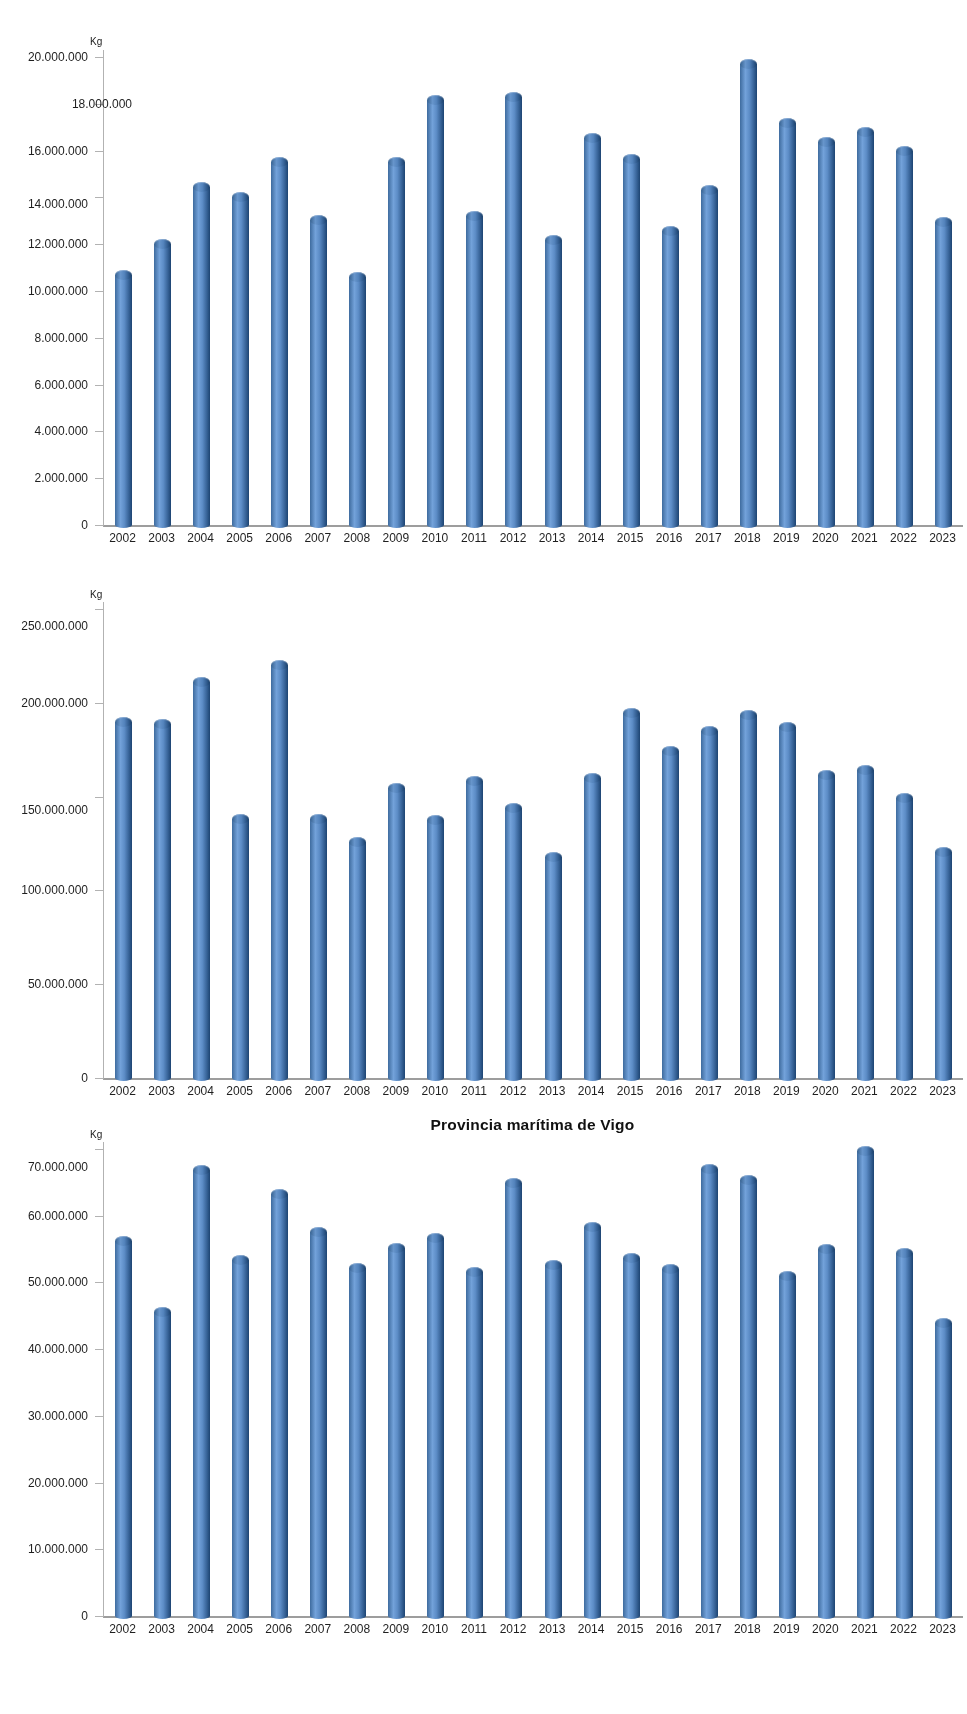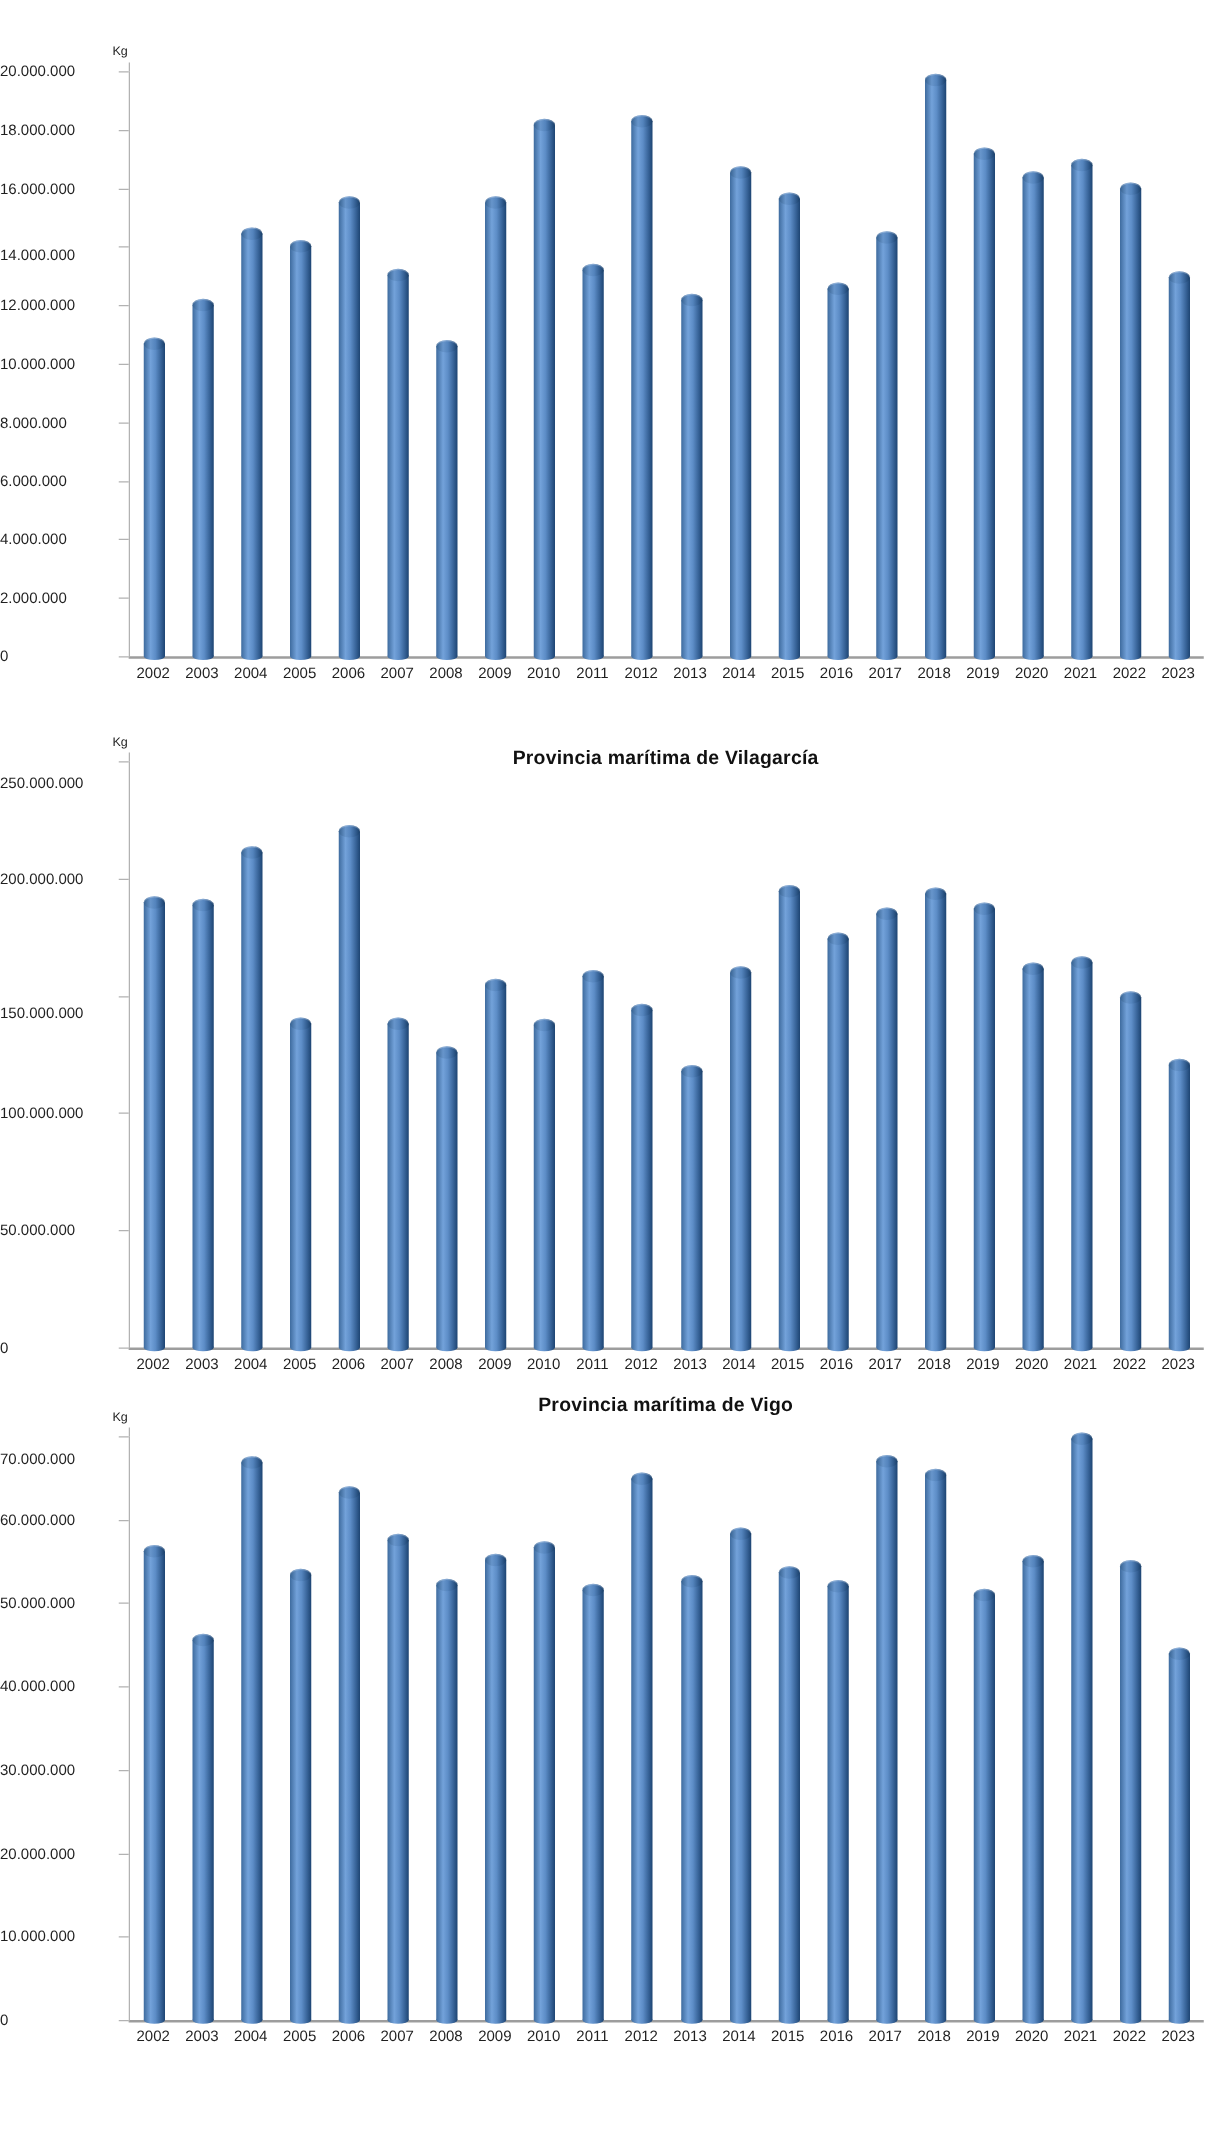--- a/index.html
+++ b/index.html
@@ -28,21 +28,21 @@
     box-sizing:content-box;
   }
   .axis-stub{
     position:absolute;left:-1px;top:-7px;width:1px;height:7px;background:#b2b2b2;
   }
   .y-tick{
     position:absolute;left:95px;width:8px;height:1px;background:#b2b2b2;
   }
   .y-tick-label{
     position:absolute;left:0;width:88px;
-    text-align:left;font-size:12px;color:#1f1f1f;line-height:16px;
+    text-align:right;font-size:12px;color:#1f1f1f;line-height:16px;
   }
   .bars{
     position:absolute;left:0;top:0;width:100%;height:100%;
     display:flex;align-items:flex-end;
   }
   .bar-col{
     flex:1 1 0;height:100%;
     display:flex;justify-content:center;align-items:flex-end;
   }
   .bar{
@@ -167,21 +167,21 @@
         <span class="x-tick-label">2018</span>
         <span class="x-tick-label">2019</span>
         <span class="x-tick-label">2020</span>
         <span class="x-tick-label">2021</span>
         <span class="x-tick-label">2022</span>
         <span class="x-tick-label">2023</span>
       </div>
     <span class="y-tick" style="top: 29px;"></span>
       <span class="y-tick-label" style="top: 21px;">20.000.000</span>
       <span class="y-tick" style="top: 76px;"></span>
-      <span class="y-tick-label" style="top: 68px;">18.000.000</span>
+      <span class="y-tick-label" style="top: 68px; padding-left: 44px;">18.000.000</span>
       <span class="y-tick" style="top: 123px;"></span>
       <span class="y-tick-label" style="top: 115px;">16.000.000</span>
       <span class="y-tick" style="top: 169px;"></span>
       <span class="y-tick-label" style="top: 168px;">14.000.000</span>
       <span class="y-tick" style="top: 216px;"></span>
       <span class="y-tick-label" style="top: 208px;">12.000.000</span>
       <span class="y-tick" style="top: 263px;"></span>
       <span class="y-tick-label" style="top: 255px;">10.000.000</span>
       <span class="y-tick" style="top: 310px;"></span>
       <span class="y-tick-label" style="top: 302px;">8.000.000</span>
@@ -189,21 +189,20 @@
       <span class="y-tick-label" style="top: 349px;">6.000.000</span>
       <span class="y-tick" style="top: 403px;"></span>
       <span class="y-tick-label" style="top: 395px;">4.000.000</span>
       <span class="y-tick" style="top: 450px;"></span>
       <span class="y-tick-label" style="top: 442px;">2.000.000</span>
       <span class="y-tick" style="top: 497px;"></span>
       <span class="y-tick-label" style="top: 489px;">0</span>
     </section>
 
     <section class="chart" style="top: 580px; height: 532px;">
-      <h2 class="chart-title" style="top: 5px;">Provincia marítima de Vilagarcía</h2>
       <span class="kg-label" style="top: 9px;">Kg</span>
       <div class="plot" style="top: 29px; height: 469px;">
         <span class="axis-stub"></span>
         <div class="bars">
           <div class="bar-col">
             <div class="bar" title="2002: 190.000.000 Kg" style="height: 76%;"></div>
           </div>
           <div class="bar-col">
             <div class="bar" title="2003: 188.500.000 Kg" style="height: 75.4%;"></div>
           </div>

